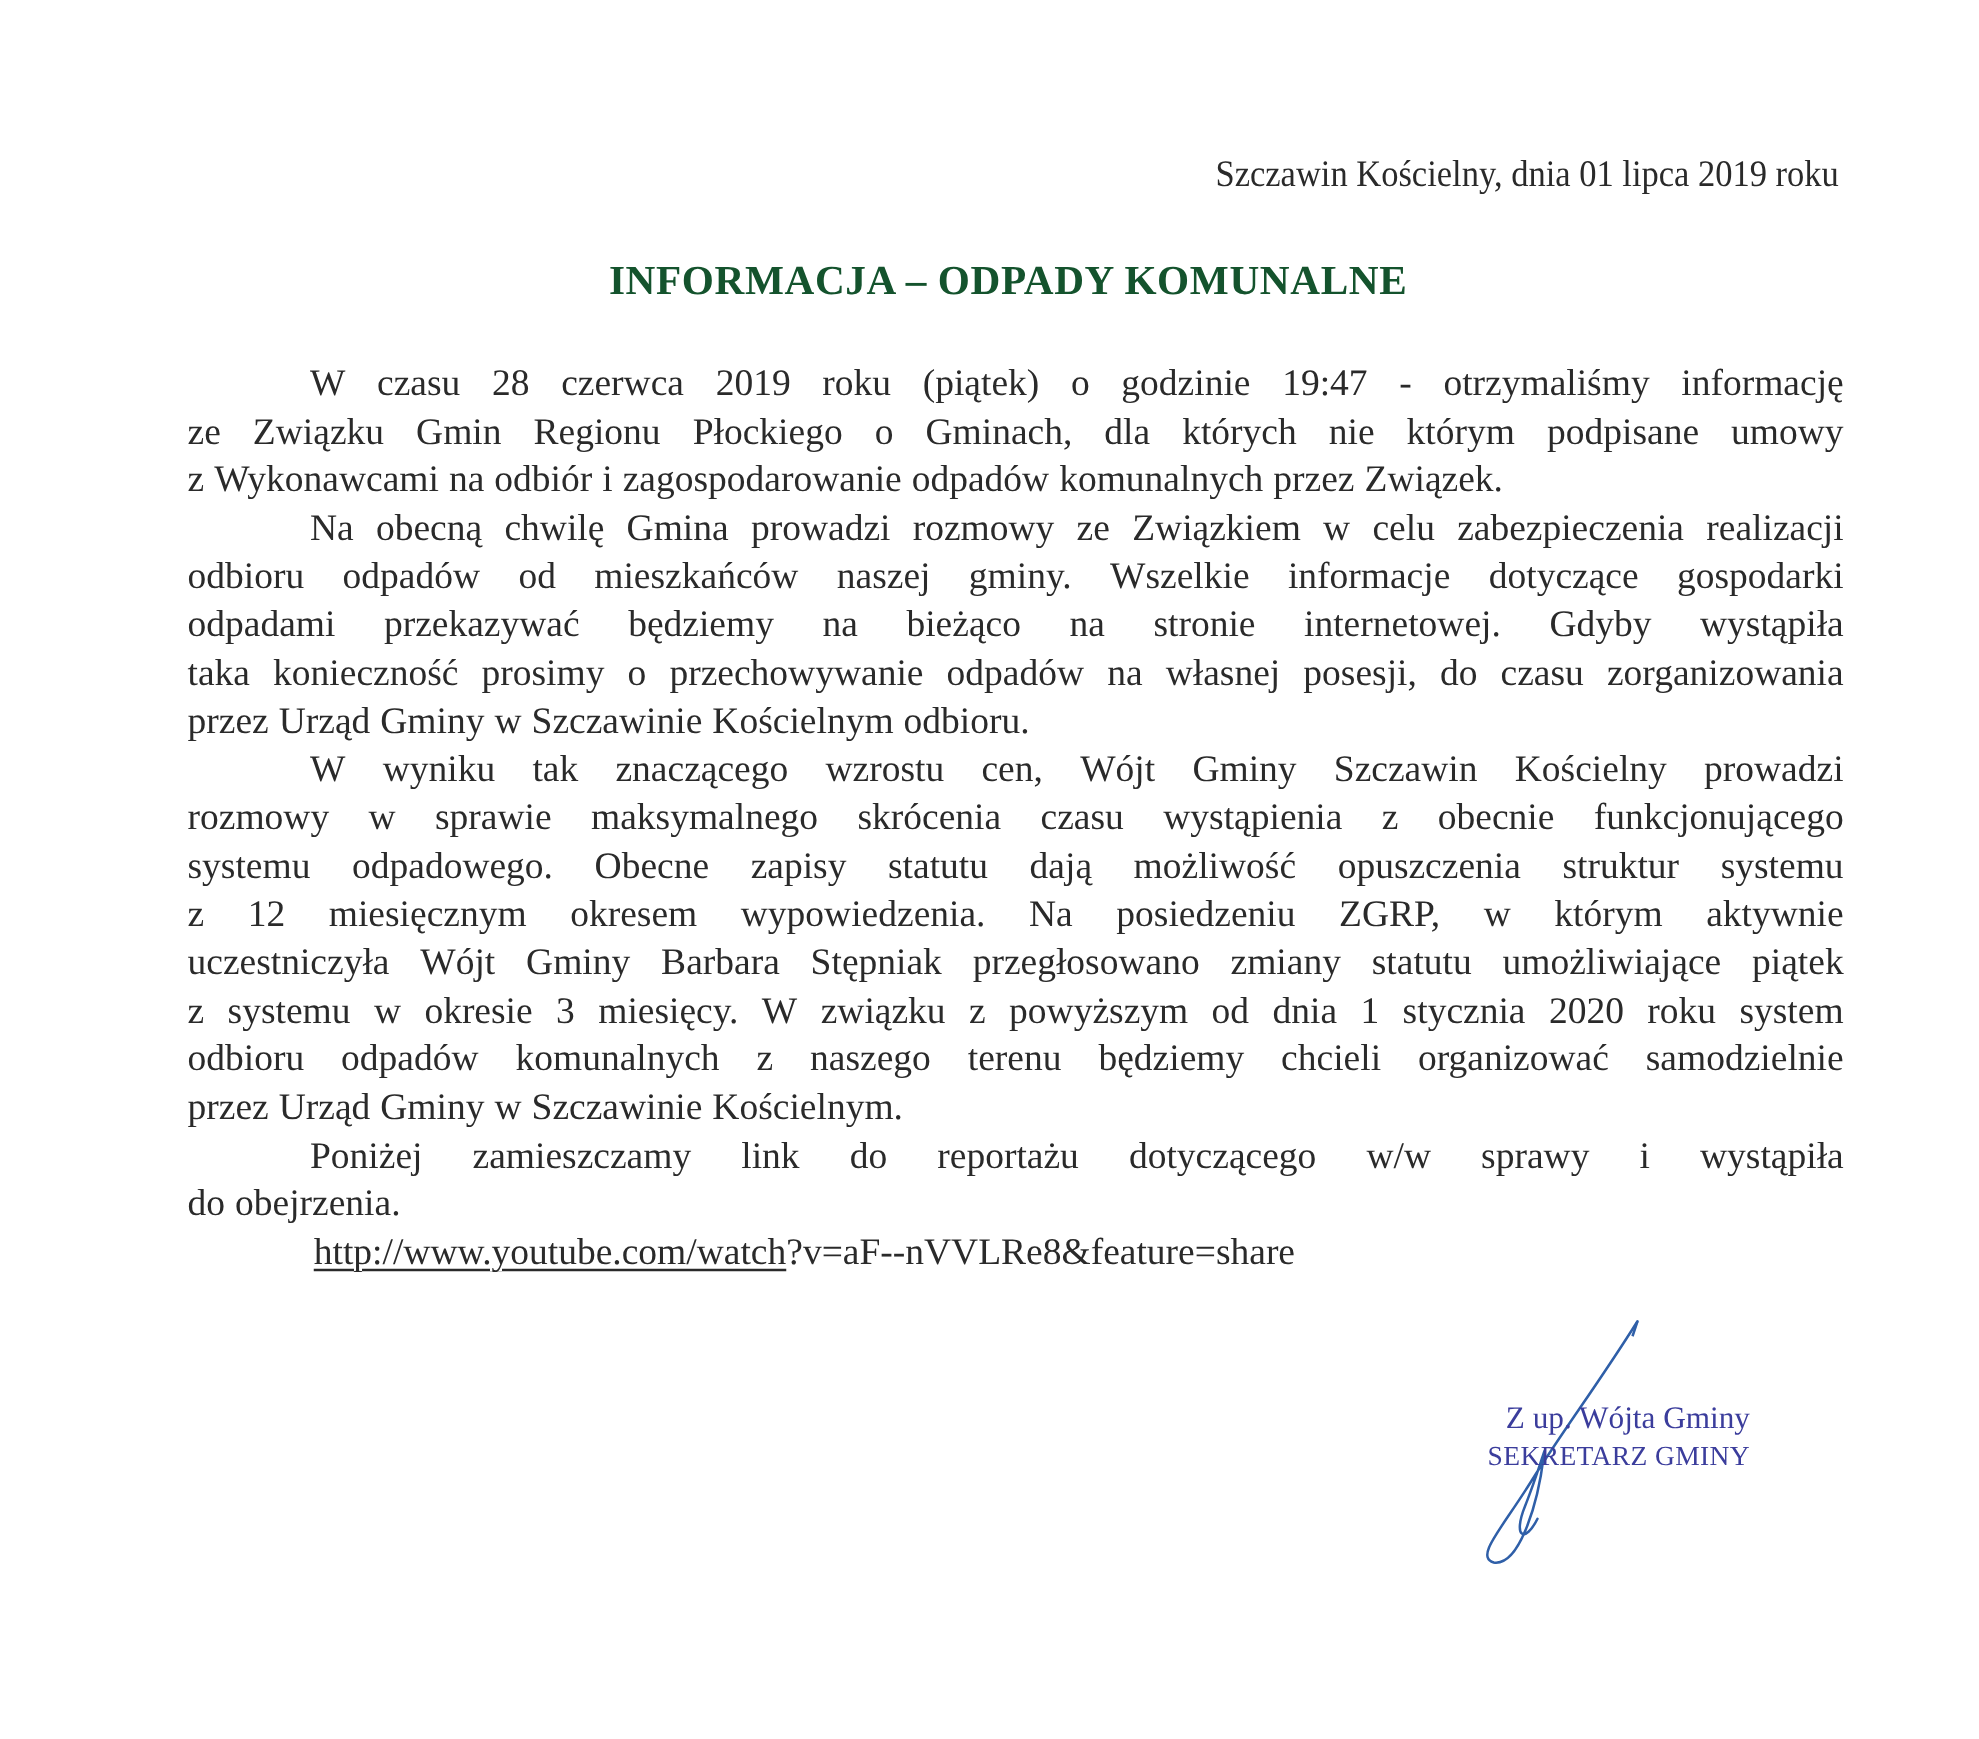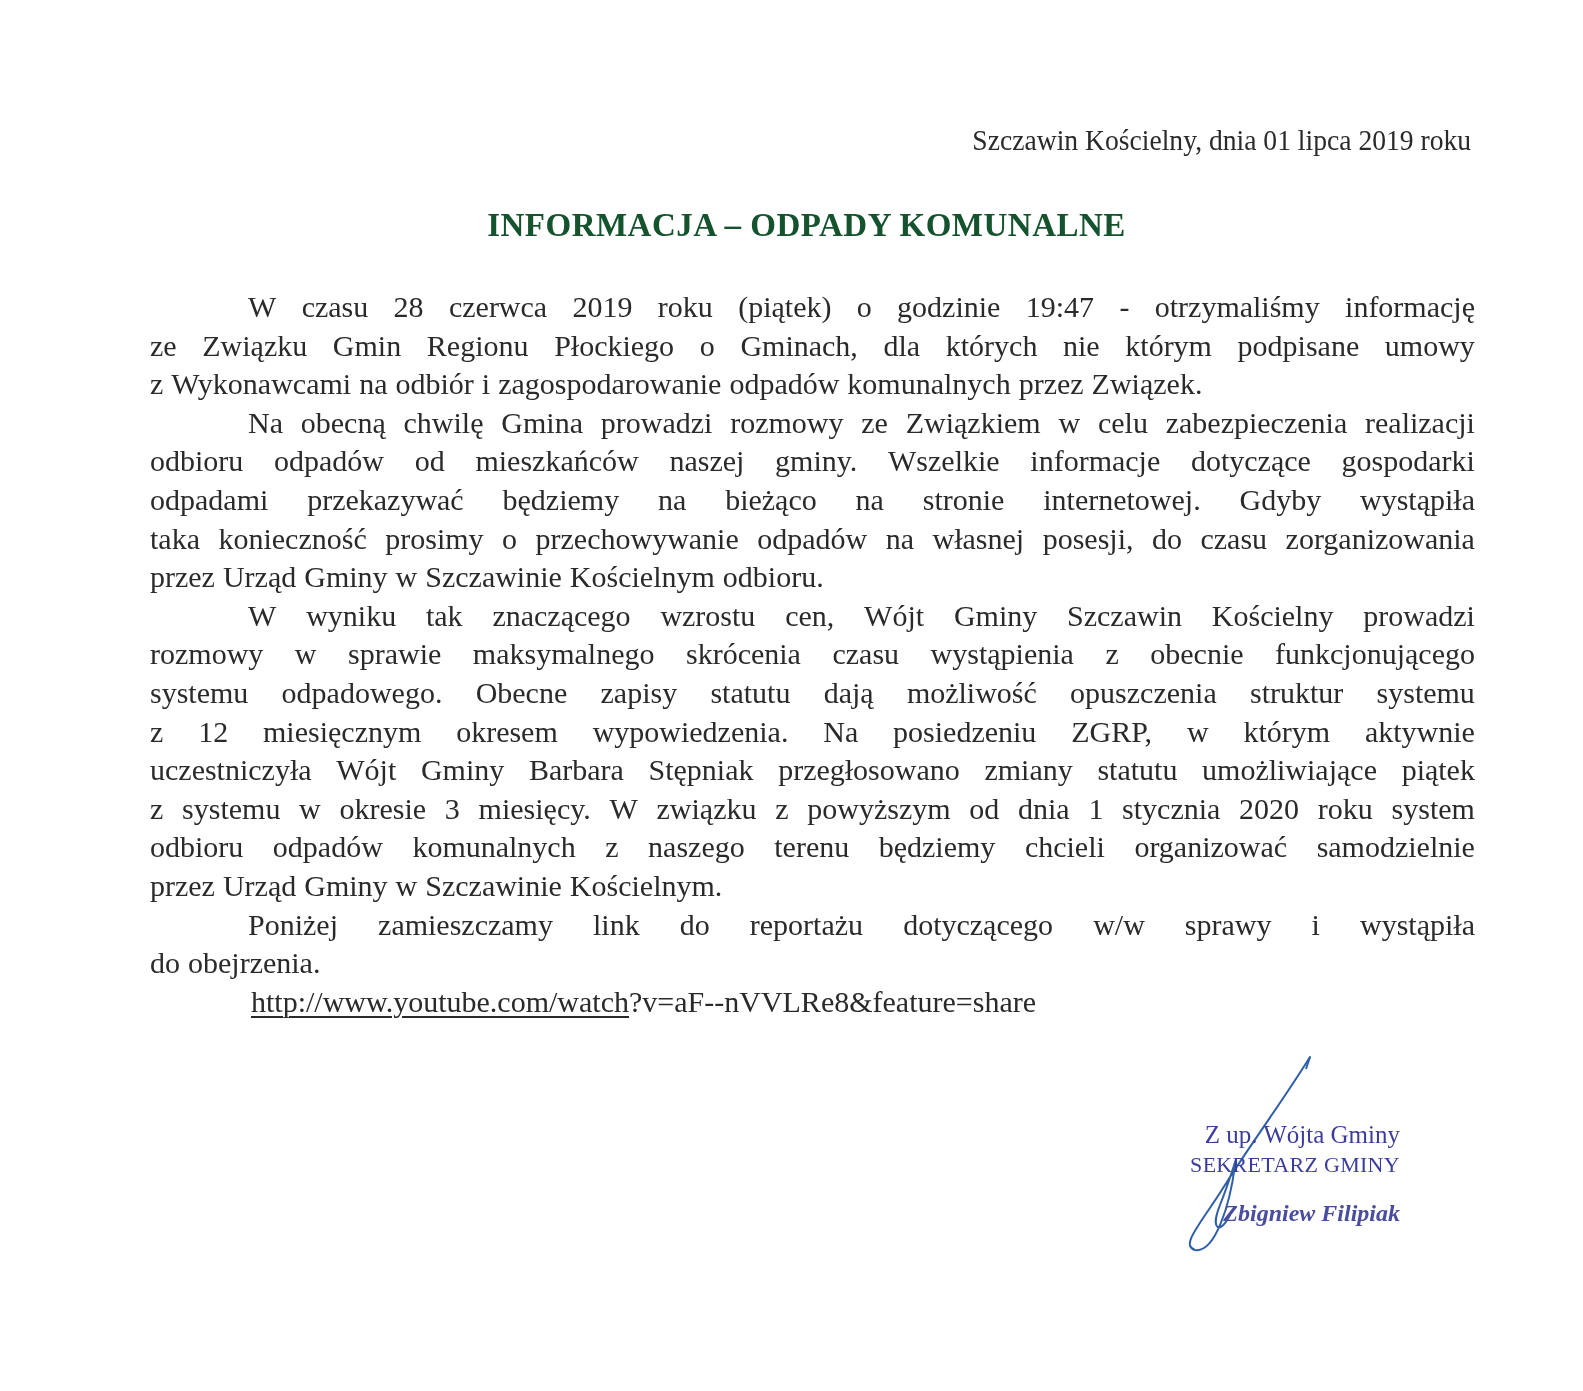--- a/index.html
+++ b/index.html
@@ -355,16 +355,15 @@
   </div>
 
   <svg class="sig-scribble" viewBox="0 0 180 200">
     <path d="M150 2 C 120 50, 90 90, 65 130 C 40 170, 20 190, 35 195 C 55 198, 70 150, 75 110 C 78 95, 72 120, 60 150 C 50 175, 60 180, 70 160" fill="none" stroke="#2f5fa8" stroke-width="2" stroke-linecap="round"></path>
     <path d="M150 2 L 146 14" fill="none" stroke="#2f5fa8" stroke-width="2"></path>
   </svg>
 
   <div class="signature-block">
     <div class="sig-line1">Z up. Wójta Gminy</div>
     <div class="sig-line2">SEKRETARZ GMINY</div>
-    <div class="sig-name">Zbigniew Filipiak</div>
   </div>
 
 </div>
 
 </body></html>

